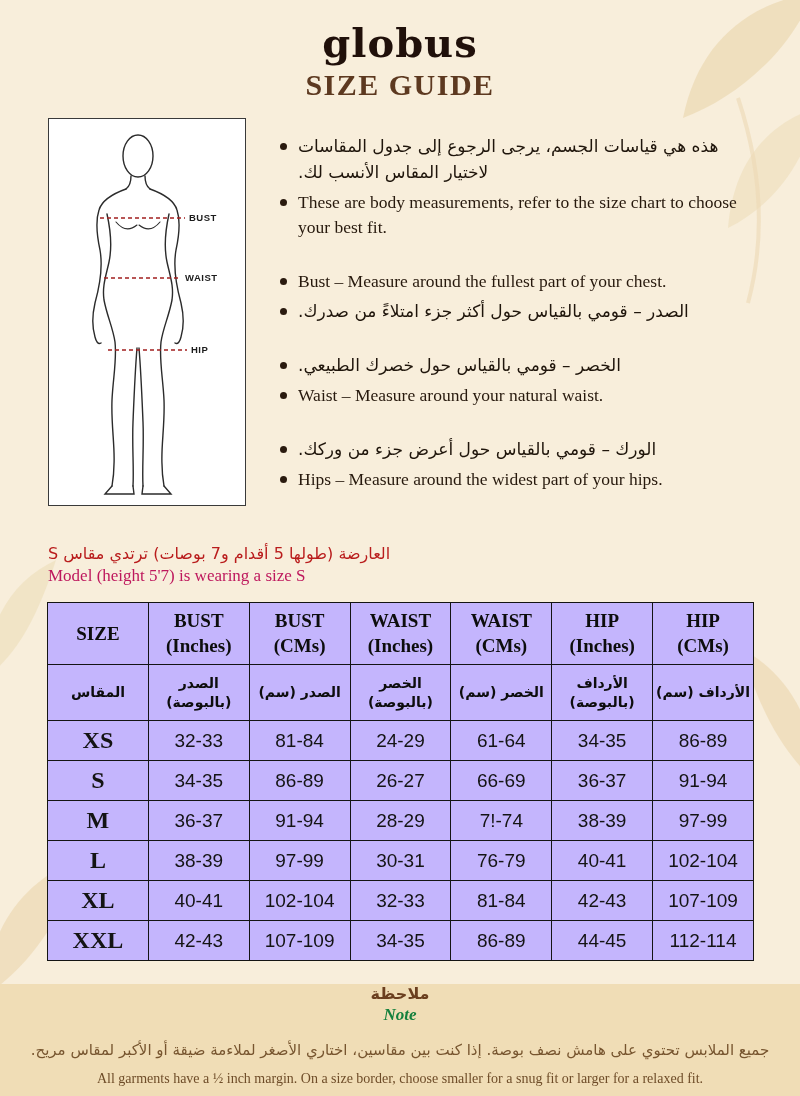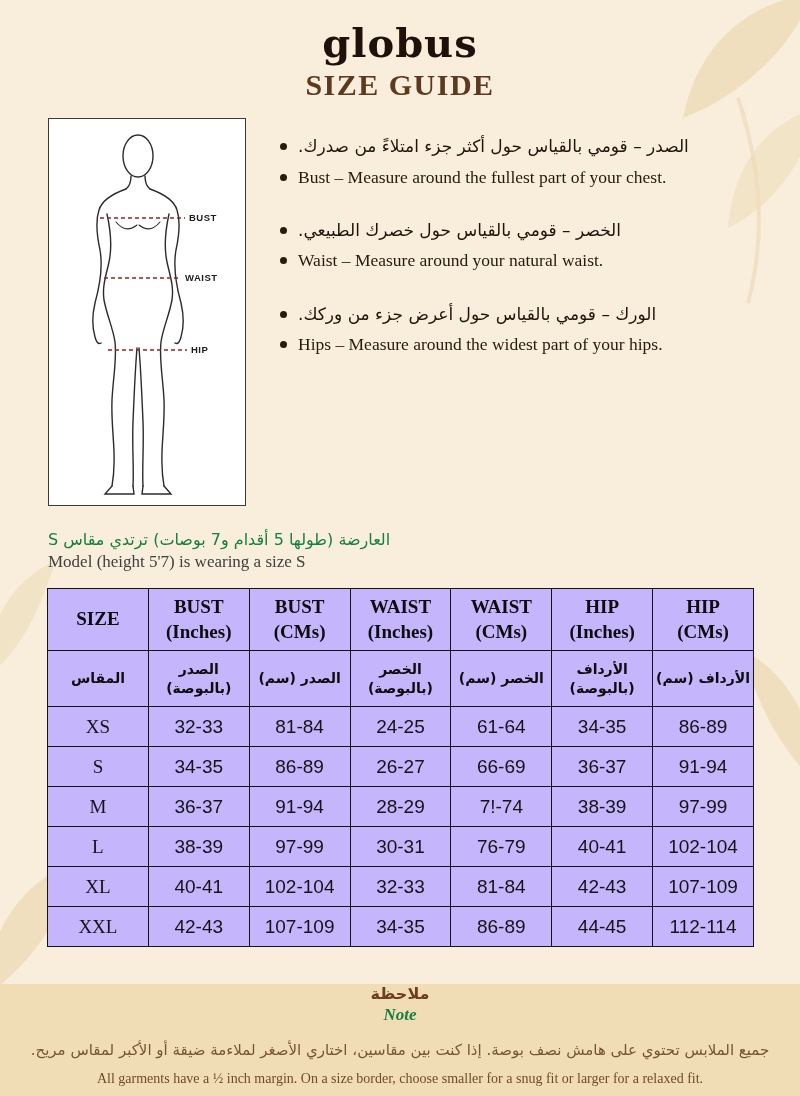--- a/index.html
+++ b/index.html
@@ -43,24 +43,24 @@
   }
   .b-line.en .txt {
     font-family:"Liberation Serif", serif; font-size:17.5px;
     line-height:1.45; color:#27190d;
   }
 
   
   .model-note { padding:24px 48px 0 48px; }
   .model-note .ar {
     font-family:"DejaVu Sans", sans-serif; font-size:16px;
-    color:#15803d; text-align:left; margin-bottom:3px;
+    color:#b91c1c; text-align:left; margin-bottom:3px;
   }
   .model-note .en {
-    font-family:"Liberation Serif", serif; font-size:17px; color:#404040;
+    font-family:"Liberation Serif", serif; font-size:17px; color:#be185d;
   }
 
   
   .table-wrap { padding:16px 46px 0 47px; }
   table.size-table {
     width:707px; border-collapse:collapse; background:#c4b5fd;
     table-layout:fixed;
   }
   table.size-table th, table.size-table td {
     border:1.6px solid #141414; text-align:center; vertical-align:middle;
@@ -73,21 +73,21 @@
   th.ar {
     font-family:"DejaVu Sans", sans-serif; font-weight:700;
     font-size:14px; line-height:1.35; white-space:pre-line;
     height:56px; padding:3px 2px; color:#0d0d0d;
   }
   td {
     font-family:"Liberation Sans", sans-serif; font-size:19px;
     height:40px; color:#141414;
   }
   td.c0 {
-    font-family:"Liberation Serif", serif; font-weight:400; font-size:19px;
+    font-family:"Liberation Serif", serif; font-weight:700; font-size:24px;
   }
 
   
   .note-band {
     position:absolute; left:0; bottom:0; width:800px; height:112px;
     background:#f0ddb6; text-align:center; z-index:1;
   }
   .note-band .t-ar {
     font-family:"DejaVu Sans", sans-serif; font-weight:700;
     font-size:16px; color:#6b3f1f; margin-bottom:2px;
@@ -172,25 +172,35 @@
           <text class="measure-label" x="139" y="101">BUST</text>
           <text class="measure-label" x="135" y="161">WAIST</text>
           <text class="measure-label" x="141" y="233">HIP</text>
         </svg>
       </div>
 
       <div class="instructions">
           <div class="instr-group">
             <div class="b-line ar">
               <span class="dot"></span>
+              <span class="txt" dir="rtl">هذه هي قياسات الجسم، يرجى الرجوع إلى جدول المقاسات لاختيار المقاس الأنسب لك.</span>
+            </div>
+            <div class="b-line en">
+              <span class="dot"></span>
+              <span class="txt">These are body measurements, refer to the size chart to choose your best fit.</span>
+            </div>
+          </div>
+          <div class="instr-group">
+            <div class="b-line en">
+              <span class="dot"></span>
+              <span class="txt">Bust – Measure around the fullest part of your chest.</span>
+            </div>
+            <div class="b-line ar">
+              <span class="dot"></span>
               <span class="txt" dir="rtl">الصدر – قومي بالقياس حول أكثر جزء امتلاءً من صدرك.</span>
-            </div>
-            <div class="b-line en">
-              <span class="dot"></span>
-              <span class="txt">Bust – Measure around the fullest part of your chest.</span>
             </div>
           </div>
           <div class="instr-group">
             <div class="b-line ar">
               <span class="dot"></span>
               <span class="txt" dir="rtl">الخصر – قومي بالقياس حول خصرك الطبيعي.</span>
             </div>
             <div class="b-line en">
               <span class="dot"></span>
               <span class="txt">Waist – Measure around your natural waist.</span>
@@ -243,21 +253,21 @@
               <th class="ar" dir="rtl">الأرداف
 (بالبوصة)</th>
               <th class="ar" dir="rtl">الأرداف (سم)</th>
             </tr>
         </thead>
         <tbody id="tbl-body">
             <tr>
               <td class="c0">XS</td>
               <td class="">32-33</td>
               <td class="">81-84</td>
-              <td class="">24-25</td>
+              <td class="">24-29</td>
               <td class="">61-64</td>
               <td class="">34-35</td>
               <td class="">86-89</td>
             </tr>
             <tr>
               <td class="c0">S</td>
               <td class="">34-35</td>
               <td class="">86-89</td>
               <td class="">26-27</td>
               <td class="">66-69</td>

